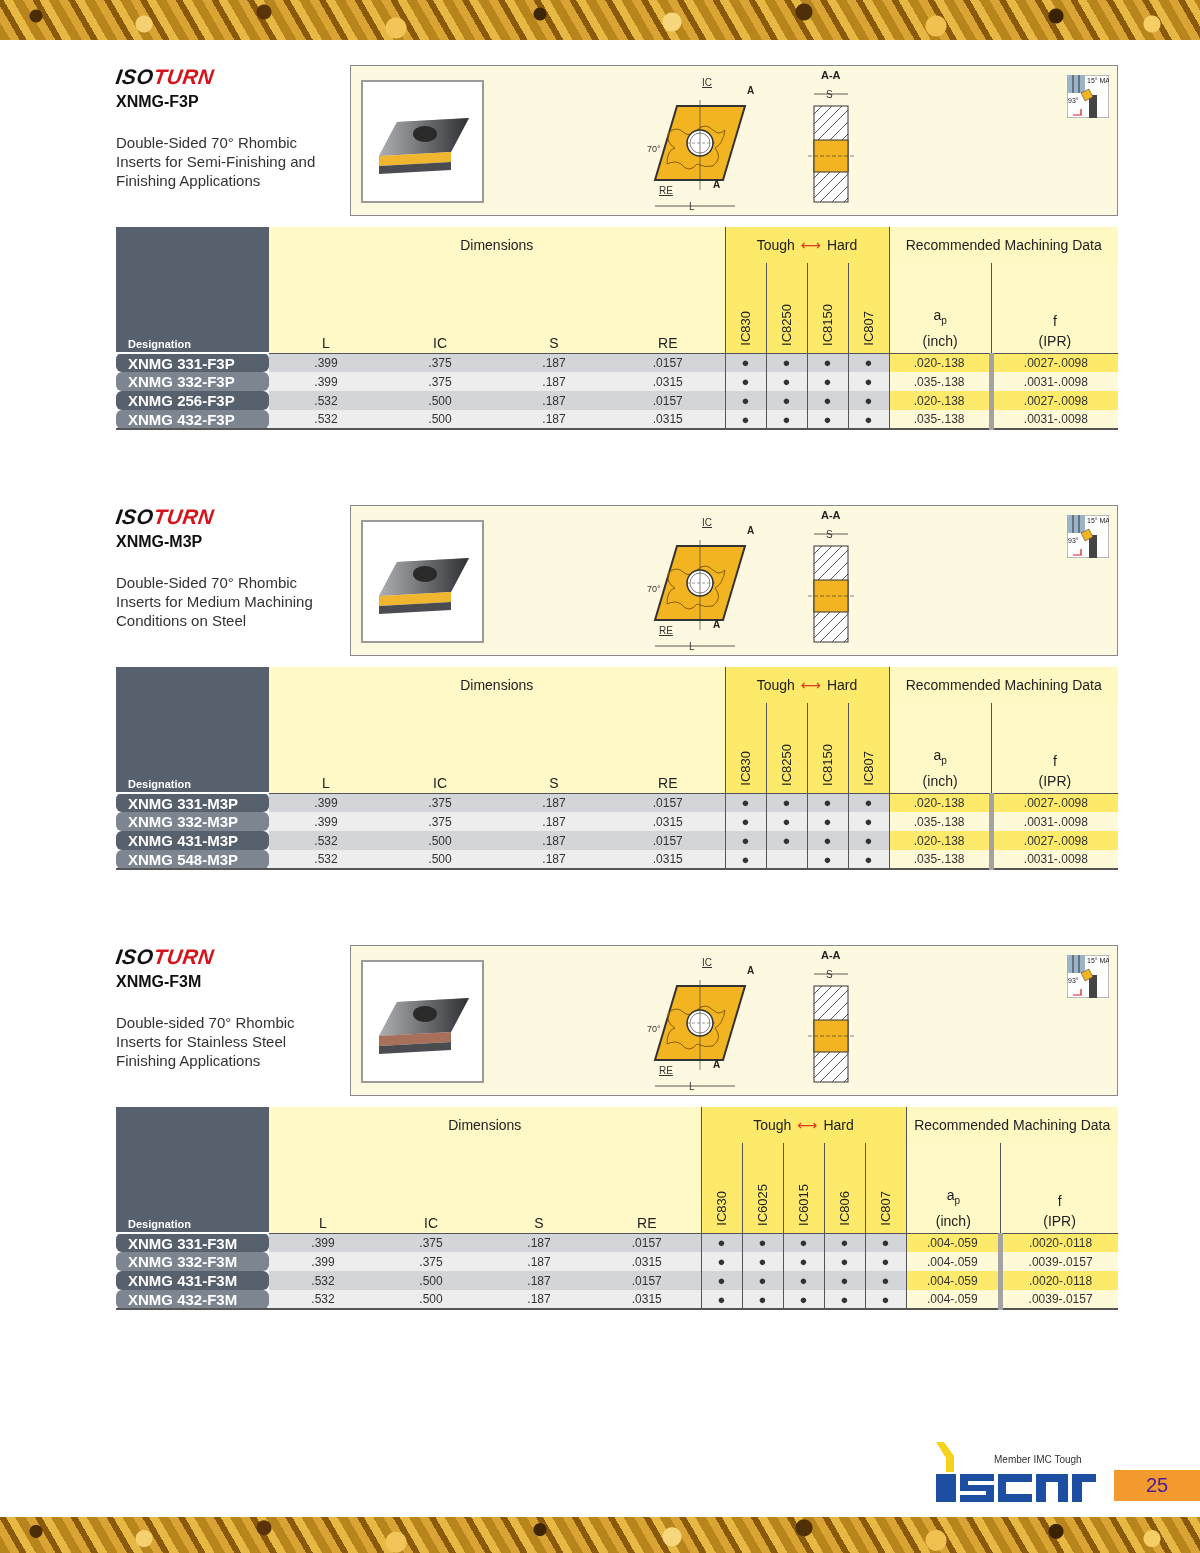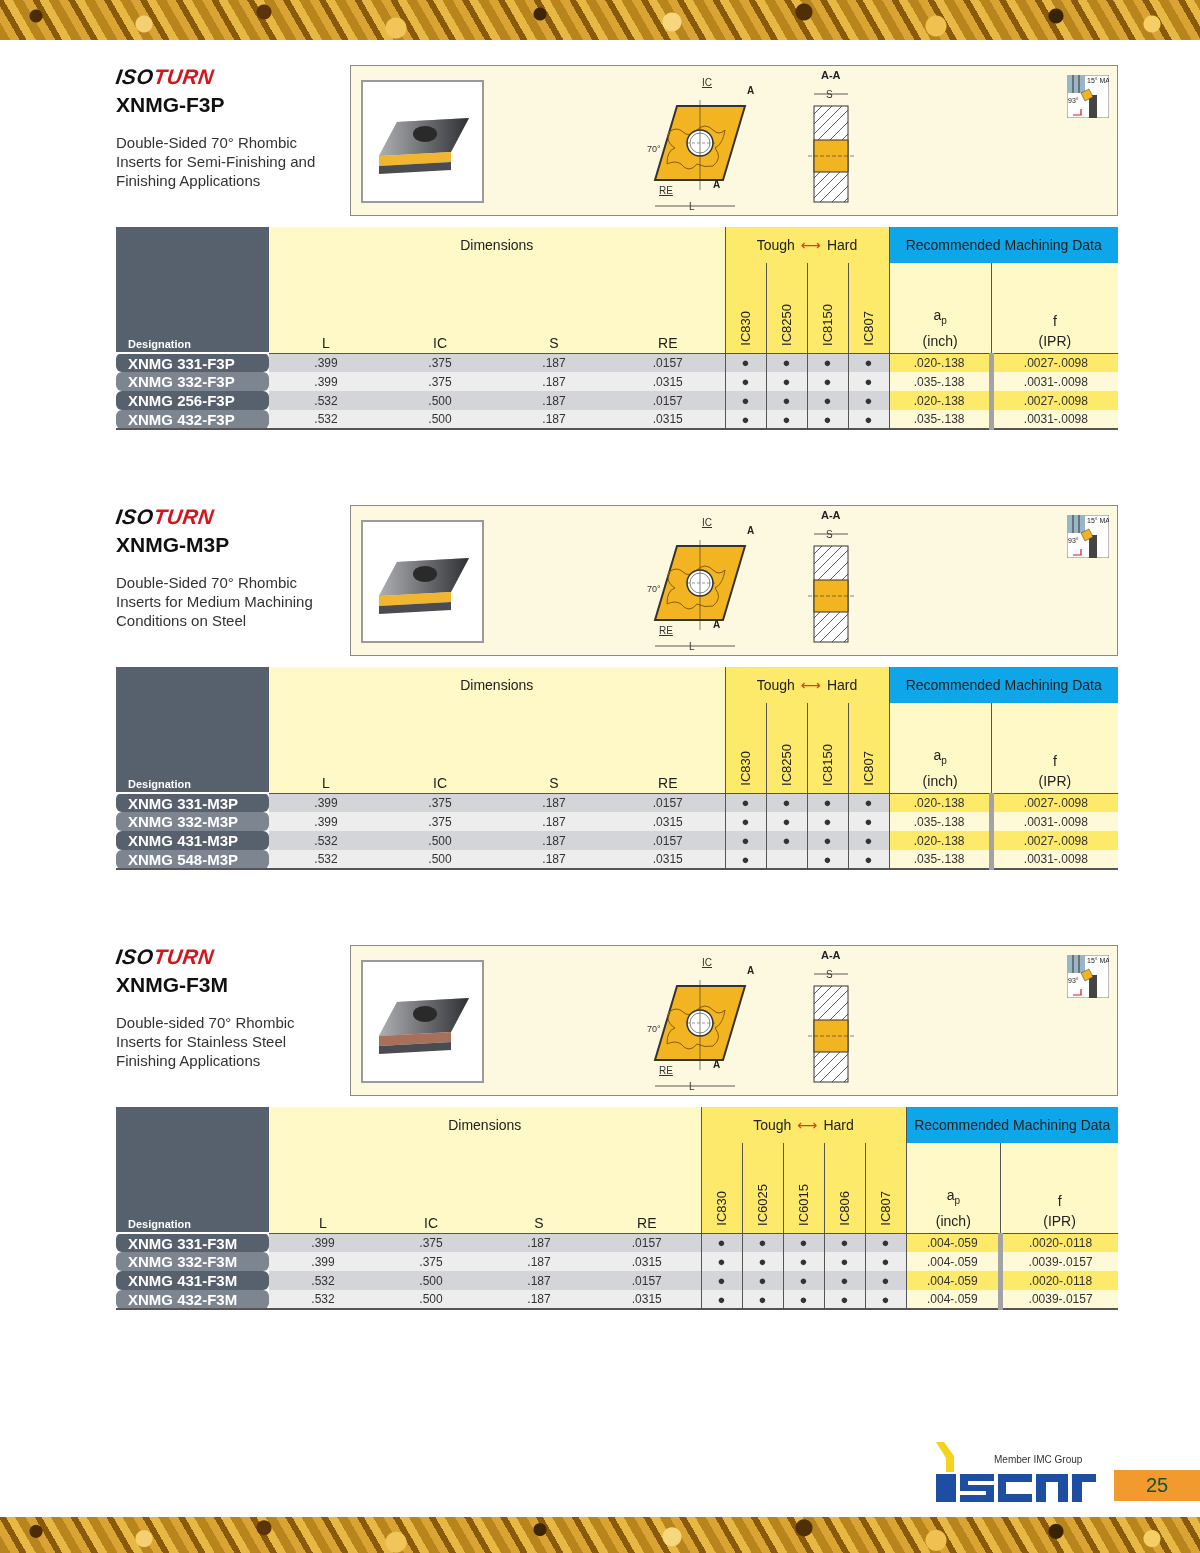--- a/index.html
+++ b/index.html
@@ -22,21 +22,21 @@
       radial-gradient(circle at 96% 60%, #f5cf66 0 8px, transparent 9px),
       repeating-linear-gradient(60deg, #b8841c 0 9px, #d9a433 9px 17px, #8a5a0c 17px 23px, #e8b845 23px 31px);
   }
   .texture.top { top: 0; height: 40px; }
   .texture.bottom { top: 1517px; height: 36px; }
 
   .section { position: absolute; left: 116px; width: 1002px; }
   .brand { position: absolute; left: 0; top: 0; font-size: 21px; font-weight: bold; font-style: italic; letter-spacing: 0.5px; transform: skewX(-8deg); }
   .brand .iso { color: #111; }
   .brand .turn { color: #d4161c; }
-  .prod-title { position: absolute; left: 0; top: 28px; font-size: 21px; font-weight: bold; color: #111; }
+  .prod-title { position: absolute; left: 0; top: 28px; font-size: 16px; font-weight: bold; color: #111; }
   .prod-desc { position: absolute; left: 0; top: 48px; width: 225px; font-size: 15px; line-height: 19px; color: #333; margin-top: 20px; }
 
   .drawing-box {
     position: absolute; left: 234px; top: 0; width: 768px; height: 151px;
     background: #fdf9e0; border: 1px solid #8a8a8a;
   }
   .photo-frame {
     position: absolute; left: 10px; top: 14px; width: 123px; height: 123px;
     background: #fff; border: 2px solid #9a9a9a;
   }
@@ -45,21 +45,21 @@
   .tech-drawing { position: absolute; left: 296px; top: 6px; width: 120px; height: 142px; }
   .section-view { position: absolute; left: 455px; top: 4px; width: 50px; height: 140px; }
   .aa-label { position: absolute; left: 470px; top: 3px; font-size: 11px; font-weight: bold; color: #222; }
   .machining-icon { position: absolute; left: 716px; top: 9px; width: 42px; height: 43px; }
 
   table.spec { position: absolute; left: 0; top: 162px; width: 1002px; border-collapse: collapse; font-family: "Liberation Sans", sans-serif; }
   table.spec td, table.spec th { font-weight: normal; padding: 0; }
   .h-desig { background: #57606d; color: #fff; font-weight: bold !important; font-size: 11px; text-align: left; vertical-align: bottom; padding: 0 0 2px 12px !important; width: 153px; border-bottom: 2px solid #fff; }
   .h-dim { background: #fef9c6; color: #222; font-size: 14px; text-align: center; height: 36px; }
   .h-grade { background: #fde96a; color: #222; font-size: 14px; text-align: center; border-left: 1px solid #555; }
-  .h-rec { background: #0ea5e9; color: #222; font-size: 14px; text-align: center; border-left: 1px solid #555; }
+  .h-rec { background: #fef9c3; color: #222; font-size: 14px; text-align: center; border-left: 1px solid #555; }
   .h-sub { background: #fef9c6; font-size: 14px; text-align: center; vertical-align: bottom; padding-bottom: 2px !important; border-bottom: 1px solid #555; }
   .h-gsub { background: #fde96a; font-size: 13px; text-align: center; vertical-align: bottom; border-left: 1px solid #555; border-bottom: 1px solid #555; height: 90px; width: 41px; }
   .h-rsub { background: #fef9c6; font-size: 14px; text-align: center; vertical-align: bottom; padding-bottom: 2px !important; border-bottom: 1px solid #555; line-height: 20px; }
   .h-rsub.split { border-left: 1px solid #555; }
   .vtext { writing-mode: vertical-rl; transform: rotate(180deg); display: inline-block; padding: 4px 0 2px; font-size: 13px; }
   .arrow { color: #e03a1e; font-size: 14px; margin: 0 6px; }
 
   tr.row td { height: 19px; font-size: 12px; text-align: center; color: #333; }
   tr.row td.desig { background: #57606d; color: #fff; font-weight: bold; font-size: 15px; text-align: left; padding-left: 12px; border-radius: 6px; }
   tr.row.alt td.desig { background: #7d8591; }
@@ -67,21 +67,21 @@
   tr.row.alt td.dim { background: #ededee; }
   tr.row td.g { background: #d4d5d9; border-left: 1px solid #555; font-size: 13px; }
   tr.row.alt td.g { background: #ededee; }
   tr.row td.rec { background: #fde96a; border-left: 1px solid #555; }
   tr.row.alt td.rec { background: #fef9d6; }
   tr.row td.rec.f { border-left: 5px solid #a3a3a3; }
   tr.row.last td { border-bottom: 2px solid #555; }
 
   .footer-logo { position: absolute; left: 936px; top: 1442px; width: 160px; height: 62px; }
   .member-text { position: absolute; left: 994px; top: 1454px; font-size: 10px; color: #333; }
-  .page-num { position: absolute; left: 1114px; top: 1470px; width: 86px; height: 31px; background: #f29a2e; color: #14532d; font-size: 20px; text-align: center; line-height: 31px; }
+  .page-num { position: absolute; left: 1114px; top: 1470px; width: 86px; height: 31px; background: #f29a2e; color: #4c1d95; font-size: 20px; text-align: center; line-height: 31px; }
 </style>
 </head>
 <body>
 
 <div class="texture top"></div>
 
 <div id="sections">
   <div class="section" style="top: 65px;">
     <div class="brand"><span class="iso">ISO</span><span class="turn">TURN</span></div>
     <div class="prod-title">XNMG-F3P</div>
@@ -560,21 +560,21 @@
             <td class="rec">.004-.059</td>
             <td class="rec f">.0039-.0157</td>
           </tr>
         </tbody>
     </table>
   </div>
 </div>
 
 <div class="texture bottom"></div>
 
-<div class="member-text">Member IMC Group</div>
+<div class="member-text">Member IMC Tough</div>
 <svg class="footer-logo" viewBox="0 0 160 62">
   <polygon points="0,0 8,0 18,14 18,30 10,30 10,16" fill="#f5d21c"></polygon>
   <rect x="0" y="32" width="20" height="28" fill="#1d4ea1"></rect>
   <path d="M24,32 h34 v7 h-26 v4 h26 v17 h-34 v-7 h26 v-4 h-26z" fill="#1d4ea1"></path>
   <path d="M62,32 h34 v8 h-26 v12 h26 v8 h-34z" fill="#1d4ea1"></path>
   <path d="M100,32 h32 v28 h-10 v-20 h-12 v20 h-10z" fill="#1d4ea1"></path>
   <path d="M136,32 h24 v8 h-14 v20 h-10z" fill="#1d4ea1"></path>
 </svg>
 <div class="page-num">25</div>
 

